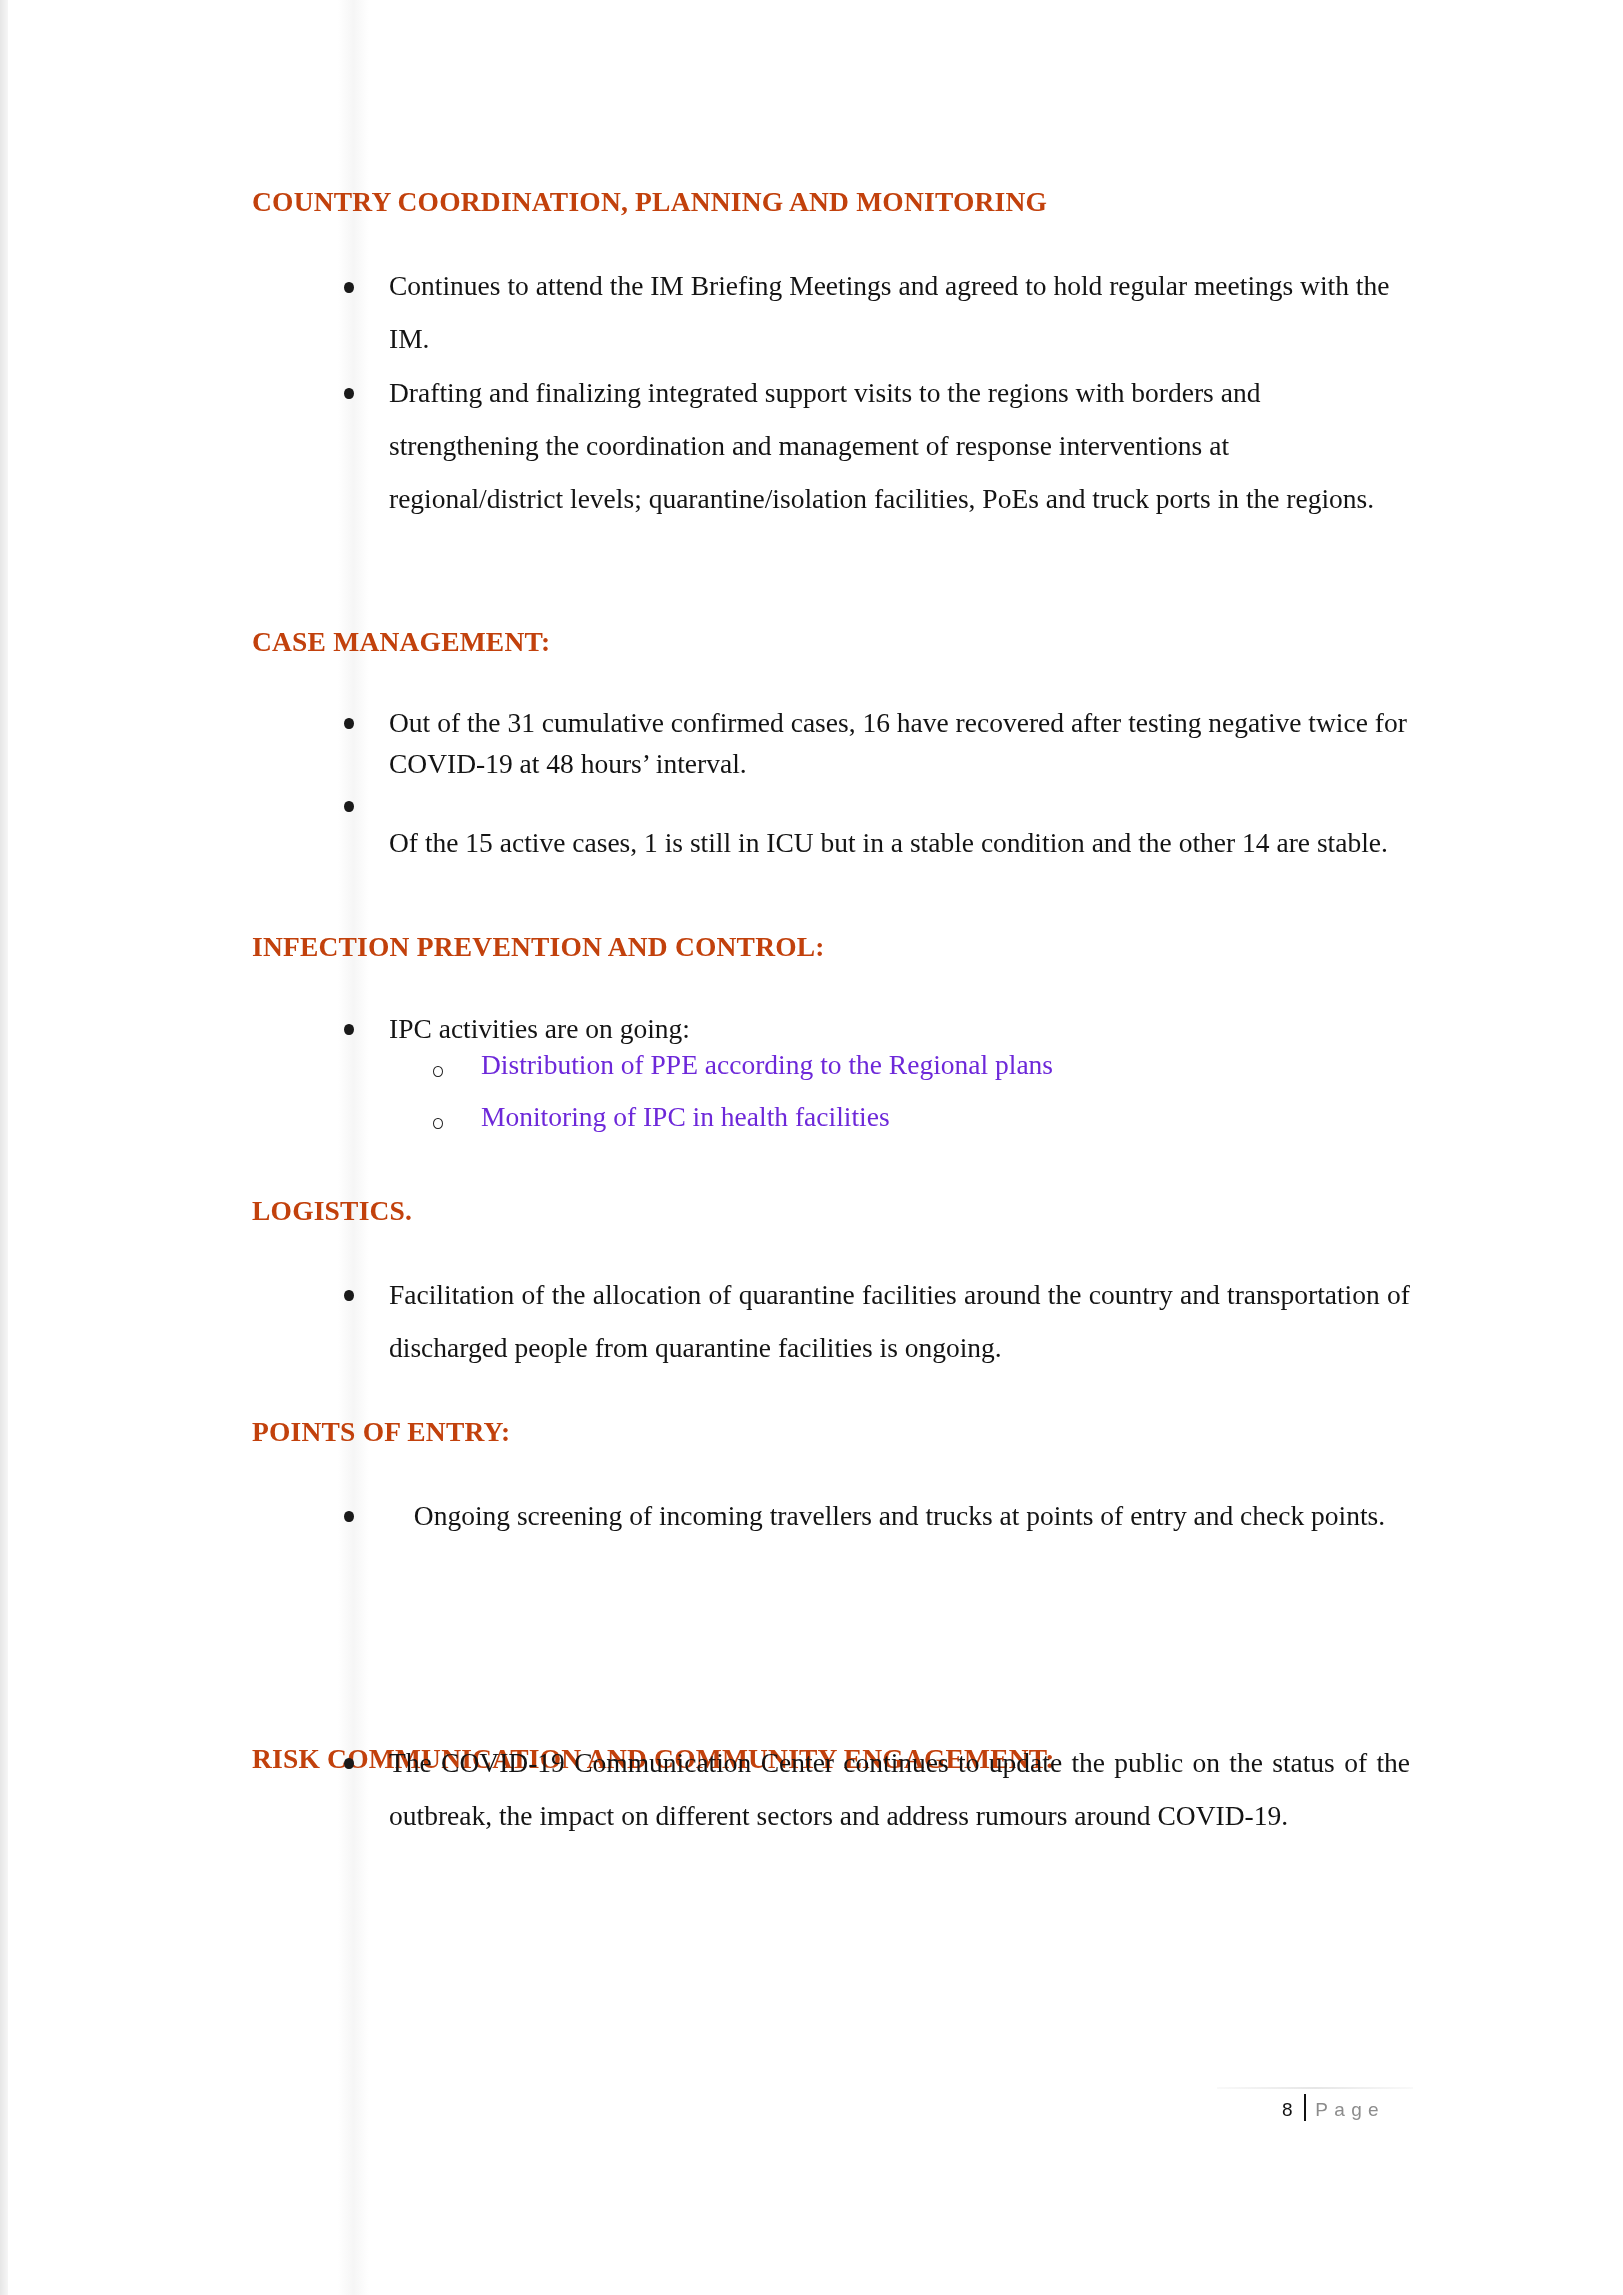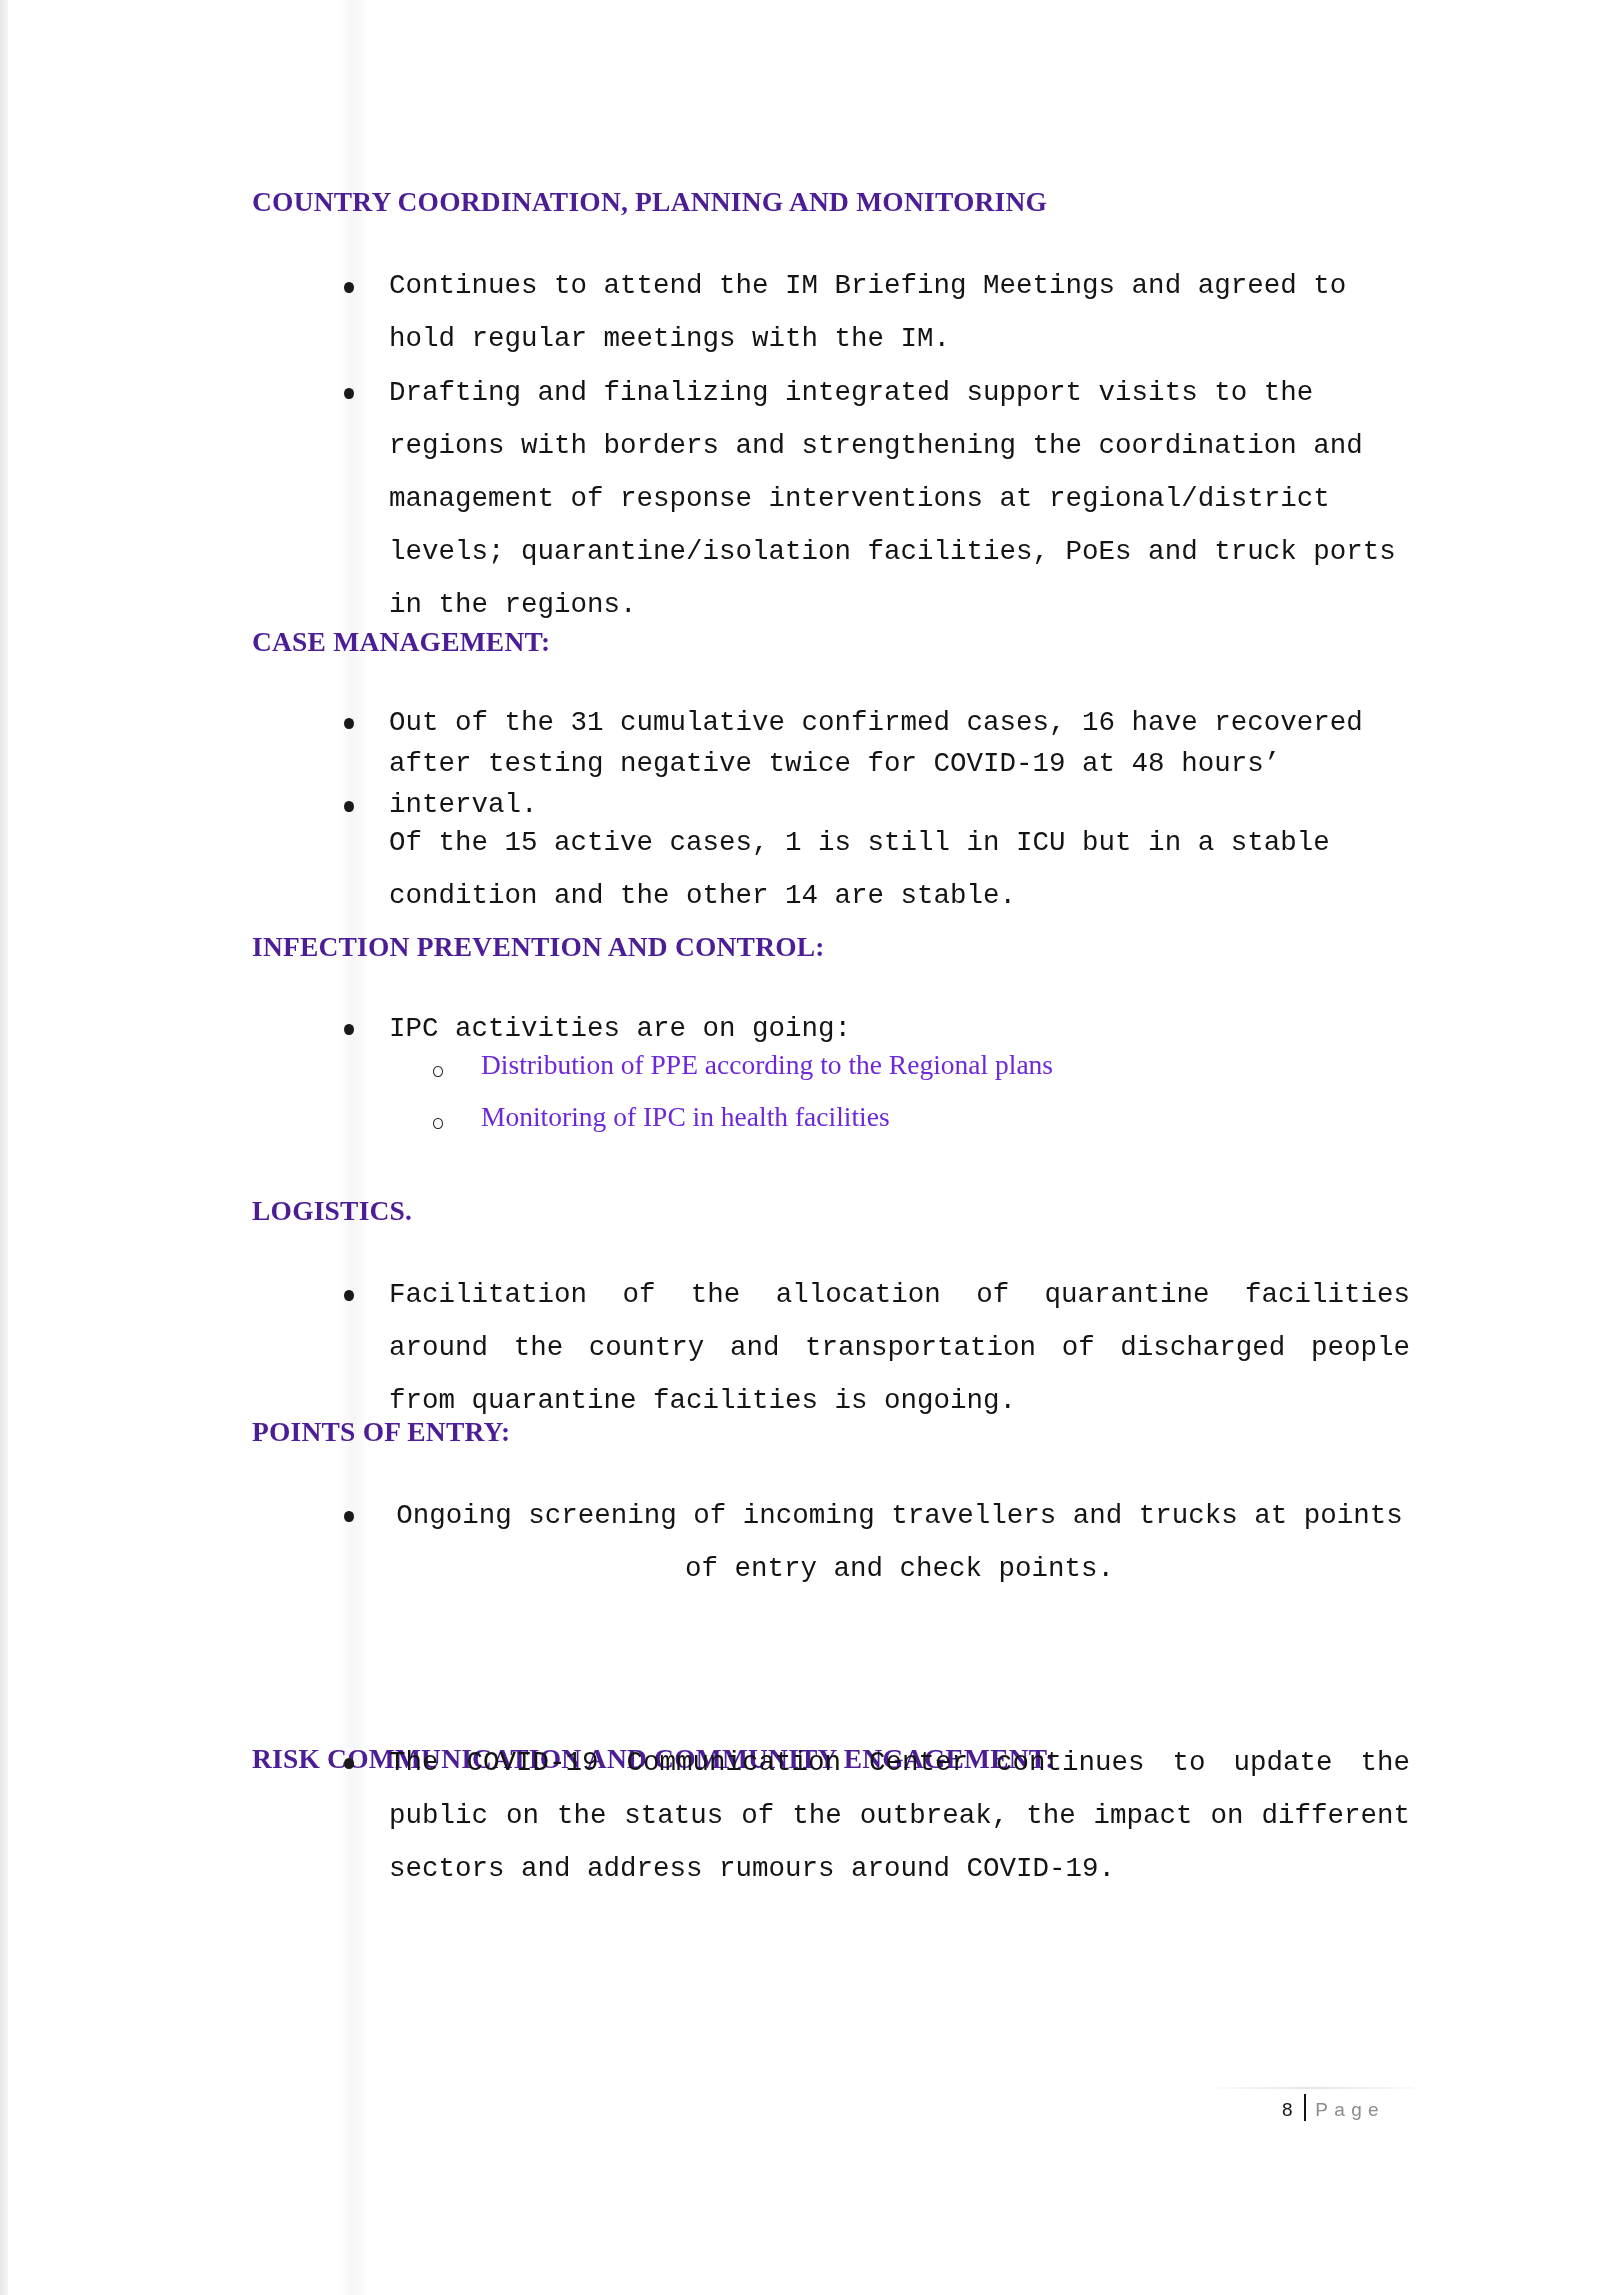--- a/index.html
+++ b/index.html
@@ -26,32 +26,31 @@
       left: 338px; top: 0;
       width: 31px; height: 2295px;
       background: linear-gradient(to right, rgba(240,240,240,0), rgba(238,238,238,0.55), rgba(240,240,240,0));
     }
     .heading {
       position: absolute;
       left: 252px;
       font-family: "Liberation Serif", serif;
       font-weight: bold;
       font-size: 27.5px;
-      color: #4c1d95;
+      color: #c2410c;
       letter-spacing: 0.2px;
       white-space: nowrap;
     }
     .item {
       position: absolute;
       left: 389px;
       width: 1021px;
       font-size: 27.5px;
       line-height: 53px;
       color: #141414;
-      font-family: Liberation Mono, monospace;
     }
     .item.tight { line-height: 41px; }
     .item.justify { text-align: justify; text-align-last: left; }
     .bullet {
       position: absolute;
       left: 342px;
       width: 15.7px;
       height: 15.7px;
       font-size: 28px;
       line-height: 15.7px;

